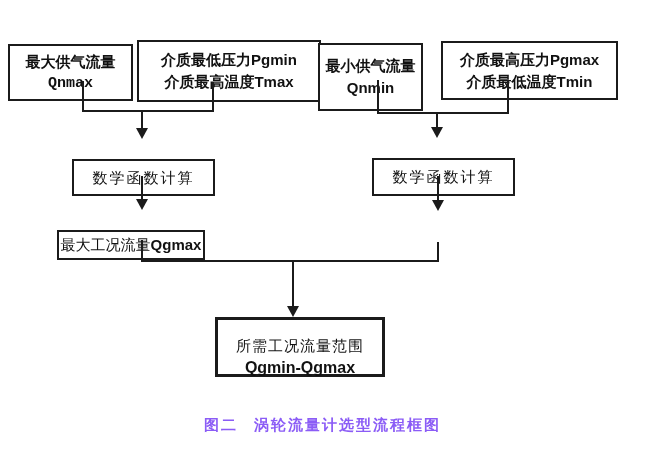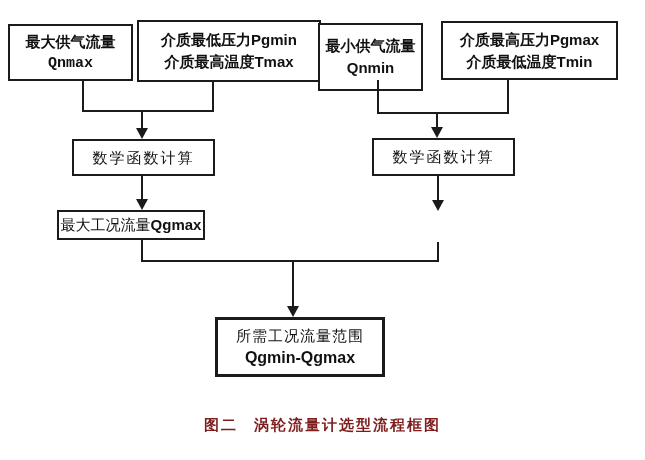--- a/index.html
+++ b/index.html
@@ -18,21 +18,21 @@
     border: 2px solid #1b1b1b;
     background: #ffffff;
     display: flex;
     flex-direction: column;
     align-items: center;
     justify-content: center;
     text-align: center;
     line-height: 1.45;
   }
   .bold   { font-weight: bold; }
-  .fs15   { font-size: 15px; }
+  .fs15   { font-size: 15px; margin-top: 20px; }
   .fs16   { font-size: 16px; }
   .mono   { font-family: "Liberation Mono", monospace; font-weight: bold; font-size: 15px; }
   .ls2    { letter-spacing: 2px; }
   .ls1    { letter-spacing: 1px; }
 
   
   .b-qnmax      { left: 8px;   top: 24px;  width: 125px; height: 57px; }
   .b-pgmin      { left: 137px; top: 20px;  width: 184px; height: 62px; }
   .b-qnmin      { left: 318px; top: 23px;  width: 105px; height: 68px; }
   .b-pgmax      { left: 441px; top: 21px;  width: 177px; height: 59px; }
@@ -50,21 +50,21 @@
     border-right: 6px solid transparent;
     border-top: 11px solid #1b1b1b;
   }
   .caption {
     position: absolute;
     left: 0; right: 0; top: 416px;
     text-align: center;
     font-weight: bold;
     font-size: 15px;
     letter-spacing: 2px;
-    color: #7f1d1d;
+    color: #8b5cf6;
   }
   .caption .cap-prefix { margin-right: 16px; }
 </style>
 </head>
 <body>
 
 <div class="stage">
 
   <div class="node b-qnmax fs15">
     <div class="bold">最大供气流量</div>

